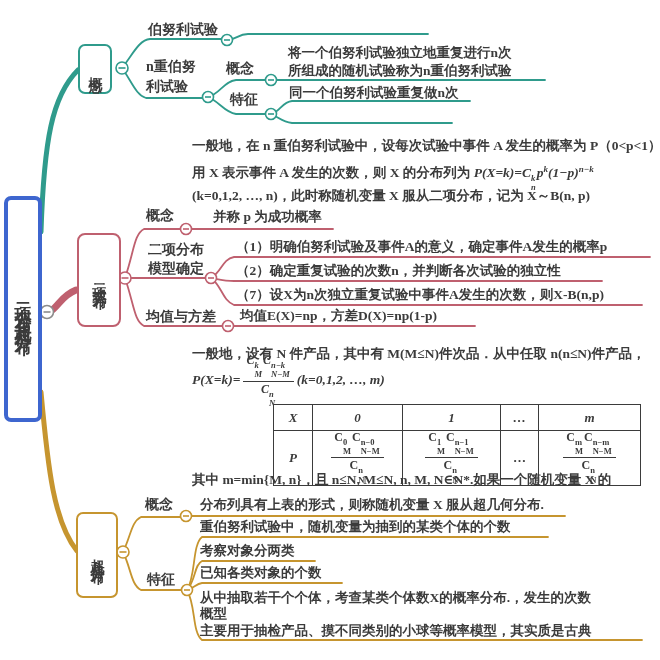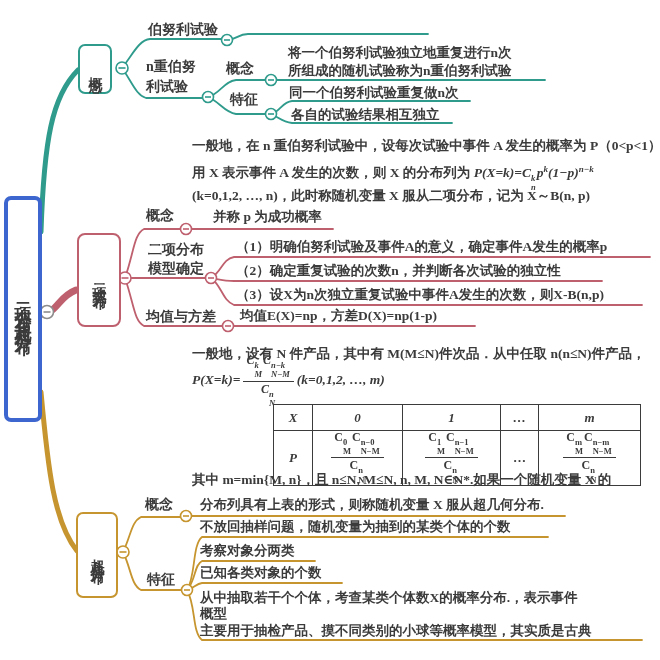--- a/index.html
+++ b/index.html
@@ -149,41 +149,40 @@
 
   <div class="t lbl" style="left:148px;top:22px">伯努利试验</div>
   <div class="t lbl" style="left:146px;top:57px;width:62px;white-space:normal;line-height:20px">n重伯努利试验</div>
   <div class="t lbl" style="left:226px;top:61px">概念</div>
   <div class="t" style="left:288px;top:44px;line-height:18px">
     <div>将一个伯努利试验独立地重复进行n次</div>
     <div>所组成的随机试验称为n重伯努利试验</div>
   </div>
   <div class="t lbl" style="left:230px;top:92px">特征</div>
   <div class="t" style="left:289px;top:85px">同一个伯努利试验重复做n次</div>
-  <div class="t" style="left:291px;top:107px">各自的试验结果相互独立</div>
 
   <div class="t" style="left:192px;top:138px">
     <div style="position:absolute;left:0;top:0">一般地，在 n 重伯努利试验中，设每次试验中事件 A 发生的概率为 P（0&lt;p&lt;1）</div>
     <div style="position:absolute;left:0;top:25px">
       <span>用 X 表示事件 A 发生的次数，则 X 的分布列为 </span><span class="math">P(X=k)=C<span class="cc">
             <span>k</span>
             <span>n</span>
           </span>p<sup>k</sup>(1−p)<sup>n−k</sup></span>
     </div>
     <div style="position:absolute;left:0;top:50px">(k=0,1,2, …, n)，此时称随机变量 X 服从二项分布，记为 X～B(n, p)</div>
   </div>
   <div class="t lbl" style="left:146px;top:208px">概念</div>
   <div class="t" style="left:213px;top:209px">并称 p 为成功概率</div>
   <div class="t lbl" style="left:148px;top:240px;line-height:19px">
     <div>二项分布</div>
     <div>模型确定</div>
   </div>
   <div class="t" style="left:236px;top:239px">（1）明确伯努利试验及事件A的意义，确定事件A发生的概率p</div>
   <div class="t" style="left:236px;top:263px">（2）确定重复试验的次数n，并判断各次试验的独立性</div>
-  <div class="t" style="left:236px;top:287px">（3）设X为n次独立重复试验中事件A发生的次数，则X-B(n,p)</div>
+  <div class="t" style="left:236px;top:287px">（7）设X为n次独立重复试验中事件A发生的次数，则X-B(n,p)</div>
   <div class="t lbl" style="left:146px;top:309px">均值与方差</div>
   <div class="t" style="left:240px;top:308px">均值E(X)=np，方差D(X)=np(1-p)</div>
 
   <div class="t" style="left:192px;top:346px">一般地，设有 N 件产品，其中有 M(M≤N)件次品．从中任取 n(n≤N)件产品，</div>
   <div class="t" style="left:192px;top:362px;height:38px;display:flex;align-items:center">
       <span class="math">P(X=k)=<span class="frac">
           <span class="fnum">C<span class="cc">
               <span>k</span>
               <span>M</span>
             </span>C<span class="cc">
@@ -256,22 +255,22 @@
                 </span></span>
             </span></td>
     </tr>
   </tbody>
     </table>
 
   <div class="t" style="left:192px;top:472px">其中 m=min{M, n}，且 n≤N, M≤N, n, M, N∈N*.如果一个随机变量 X 的</div>
   <div class="t lbl" style="left:145px;top:497px">概念</div>
   <div class="t" style="left:200px;top:497px">分布列具有上表的形式，则称随机变量 X 服从超几何分布.</div>
   <div class="t lbl" style="left:147px;top:572px">特征</div>
-  <div class="t" style="left:200px;top:519px">不放回抽样问题，随机变量为抽到的某类个体的个数</div>
+  <div class="t" style="left:200px;top:519px">重伯努利试验中，随机变量为抽到的某类个体的个数</div>
   <div class="t" style="left:200px;top:543px">考察对象分两类</div>
   <div class="t" style="left:200px;top:565px">已知各类对象的个数</div>
   <div class="t" style="left:200px;top:590px;line-height:16.3px">
-    <div>从中抽取若干个个体，考查某类个体数X的概率分布.，表示事件</div>
+    <div>从中抽取若干个个体，考查某类个体数X的概率分布.，发生的次数</div>
     <div>概型</div>
     <div>主要用于抽检产品、摸不同类别的小球等概率模型，其实质是古典</div>
   </div>
 
 </div>
 
 </body></html>

